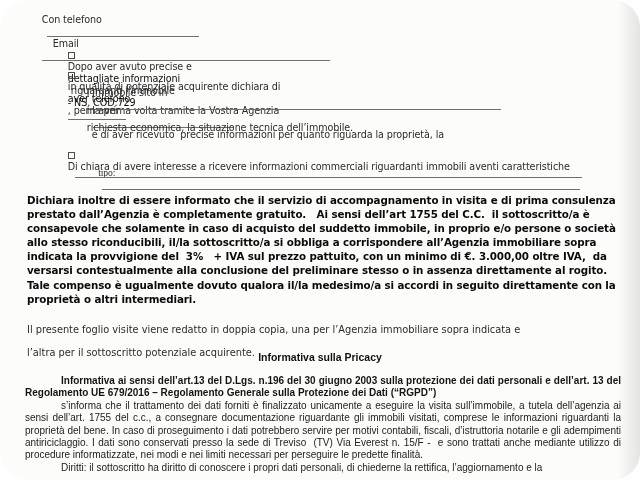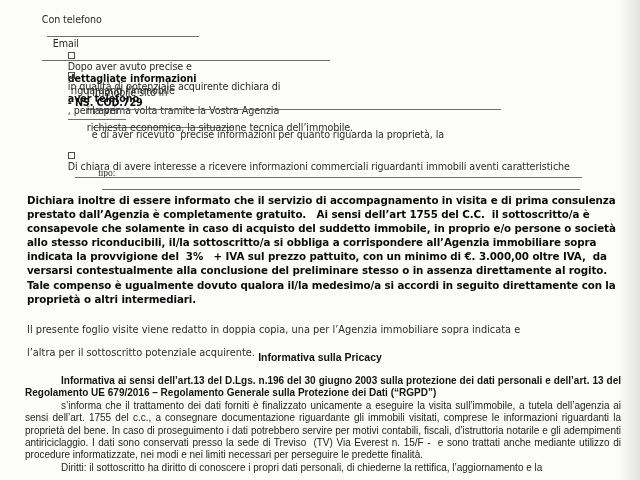--- a/index.html
+++ b/index.html
@@ -5,35 +5,36 @@
   * { box-sizing: border-box; }
   html, body { margin: 0; padding: 0; background: #ffffff; }
   .page {
     position: relative;
     width: 640px;
     height: 480px;
     background: #fcfcfb;
     overflow: hidden;
     font-family: "DejaVu Sans", "Liberation Sans", sans-serif;
     color: #2b2b2b;
+    border-radius: 27px;
   }
   .shade {
     position: absolute; top: 0; right: 0; width: 22px; height: 100%;
     background: linear-gradient(to right, rgba(120,120,120,0) 0%, rgba(120,120,120,0.10) 55%, rgba(120,120,120,0.18) 100%);
     pointer-events: none;
   }
   .row {
     position: absolute;
     white-space: pre;
     font-size: 9.6px;
     letter-spacing: -0.1px;
     line-height: 12px;
     color: #2b2b2b;
   }
-  .b { font-weight: bold; color: #0d0d0d; margin-top: 10px; }
+  .b { font-weight: normal; color: #0d0d0d; margin-top: 10px; }
   .cb {
     display: inline-block; width: 7px; height: 7px;
     border: 1px solid #4d4d4d; margin-right: 12px; vertical-align: -1px;
   }
   .blank {
     display: inline-block; height: 10px;
     border-bottom: 1px solid #6f6f6f; vertical-align: -2px;
   }
   .uline2 {
     position: absolute; left: 75px; top: 170px; width: 507px; height: 8px;

